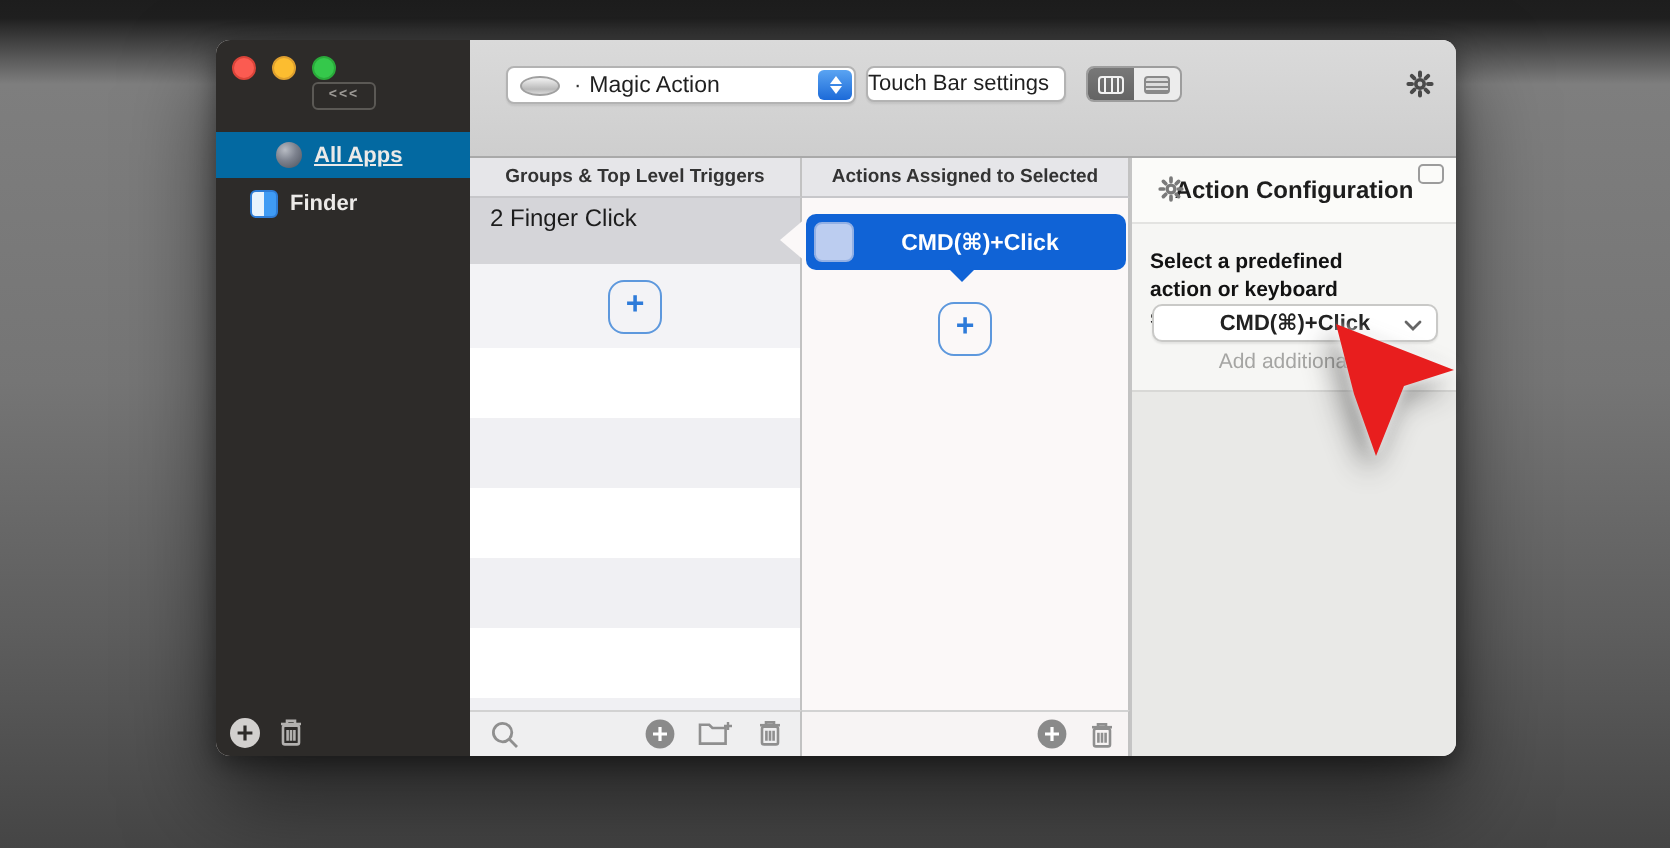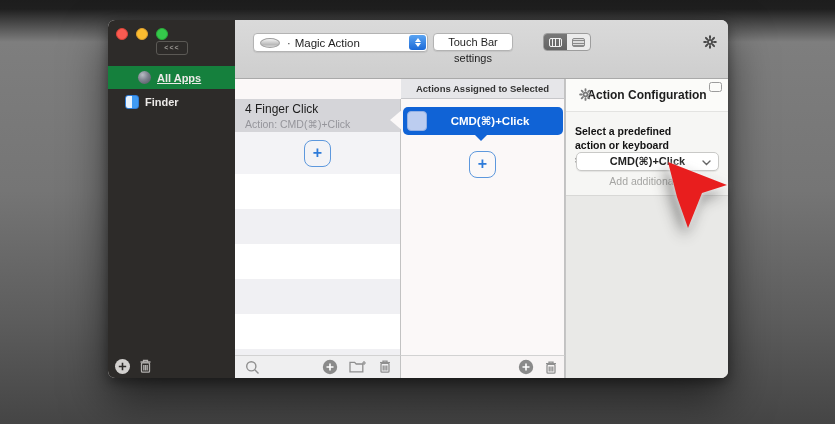--- a/index.html
+++ b/index.html
@@ -24,21 +24,21 @@
   .light{width:12px;height:12px;border-radius:50%;}
   .light.red{background:#fb5b51;border:1px solid #d94439;box-sizing:border-box;}
   .light.yellow{background:#fcbd３0;background:#fcbd30;border:1px solid #dd9f2f;box-sizing:border-box;}
   .light.green{background:#35c84b;border:1px solid #2aa93a;box-sizing:border-box;}
   .collapse-btn{
     position:absolute;left:48px;top:21px;width:30px;height:12px;
     border:1px solid #5b5955;border-radius:3px;color:#9b9894;
     font-size:7px;letter-spacing:1px;text-align:center;line-height:12px;font-weight:bold;
   }
   .side-item{position:absolute;left:0;width:127px;height:23px;display:flex;align-items:center;color:#eceae8;font-size:11px;font-weight:bold;}
-  .side-item.selected{background:#15803d;text-decoration:underline;}
+  .side-item.selected{background:#0369a1;text-decoration:underline;}
   .globe-icon{position:absolute;left:30px;width:13px;height:13px;border-radius:50%;
     background:radial-gradient(circle at 35% 30%,#b8bcc4 0%,#7d828e 45%,#4c515c 100%);}
   .side-item.selected .label{margin-left:49px;}
   .finder-icon{position:absolute;left:17px;width:14px;height:14px;border-radius:3px;overflow:hidden;
     background:linear-gradient(90deg,#e8f3fd 0 50%,#3f9bf4 50% 100%);border:0.5px solid #2e7cd6;box-sizing:border-box;}
   .side-item .label2{margin-left:37px;}
   .side-bottom{position:absolute;left:0;bottom:0;width:127px;height:24px;display:flex;align-items:center;gap:7px;padding-left:6px;box-sizing:border-box;}
   
   .toolbar{
     position:absolute;left:127px;top:0;width:493px;height:59px;
@@ -56,23 +56,23 @@
   .device-label{margin-left:4px;font-size:11.5px;color:#1f1f1f;}
   .stepper{
     position:absolute;right:1px;top:1px;width:17px;height:15px;border-radius:3px;
     background:linear-gradient(180deg,#5aa4f2 0%,#1c6ad8 100%);
     display:flex;flex-direction:column;align-items:center;justify-content:center;gap:1px;
   }
   .stepper .tri{width:0;height:0;border-left:3.5px solid transparent;border-right:3.5px solid transparent;}
   .tri.up{border-bottom:4px solid #fff;}
   .tri.down{border-top:4px solid #fff;}
   .tb-button{
-    position:absolute;left:198px;top:13px;width:80px;height:18px;background:#fff;
+    position:absolute;left:198px;top:13px;width:100px;height:18px;background:#fff;
     border:1px solid #b3b3b3;border-radius:4px;box-sizing:border-box;
-    font-size:11px;color:#1f1f1f;text-align:center;line-height:16px;box-shadow:0 1px 1px rgba(0,0,0,.08);
+    font-size:11px;color:#1f1f1f;line-height:16px;box-shadow:0 1px 1px rgba(0,0,0,.08);
   }
   .segmented{position:absolute;left:308px;top:13px;width:48px;height:18px;border:1px solid #9d9d9d;border-radius:4px;box-sizing:border-box;display:flex;overflow:hidden;background:#ececec;}
   .seg{flex:1;display:flex;align-items:center;justify-content:center;}
   .seg.sel{background:linear-gradient(180deg,#787878,#646464);}
   .col-view-glyph{width:13px;height:9px;border:1px solid #f2f2f2;border-radius:2px;box-sizing:border-box;
     background:repeating-linear-gradient(90deg,transparent 0 2.2px,#f2f2f2 2.2px 3.2px);}
   .list-view-glyph{width:13px;height:9px;border:1px solid #8a8a8a;border-radius:2px;box-sizing:border-box;
     background:repeating-linear-gradient(180deg,#dcdcdc 0 1.4px,#8a8a8a 1.4px 2.4px);}
   .preset{position:absolute;left:373px;top:13px;height:18px;display:flex;align-items:center;font-size:12px;font-weight:bold;color:#3c3c3c;}
   .toolbar-gear{position:absolute;left:468px;top:15px;color:#4a4a4a;}
@@ -197,26 +197,26 @@
 
       <svg class="toolbar-gear icon-svg" width="14" height="14" viewBox="0 0 14 14">
         <g stroke="currentColor" stroke-width="2" stroke-linecap="round">
           <path d="M7 1.2 V3 M7 11 V12.8 M1.2 7 H3 M11 7 H12.8 M2.9 2.9 L4.2 4.2 M9.8 9.8 L11.1 11.1 M11.1 2.9 L9.8 4.2 M4.2 9.8 L2.9 11.1"></path>
         </g>
         <circle cx="7" cy="7" r="3" fill="currentColor"></circle>
         <circle cx="7" cy="7" r="1.2" fill="#cecece"></circle>
       </svg>
     </div>
 
+    <div class="col-header hdr-triggers">Groups &amp; Top Level Triggers</div>
     <div class="col-header hdr-actions">Actions Assigned to Selected Trigger</div>
 
     <div class="triggers-col">
       <div class="trigger-row">
-        <div class="trigger-title">4 Finger Click</div>
-        <div class="trigger-sub">Action: CMD(⌘)+Click</div>
+        <div class="trigger-title">2 Finger Click</div>
       </div>
       <div class="add-row">
         <div class="plus-btn">+</div>
       </div>
       <div class="empty-stripes"></div>
     </div>
 
     <div class="actions-col">
       <div class="action-item" style="background:#1063d6;">
         <span class="action-notch"></span>

